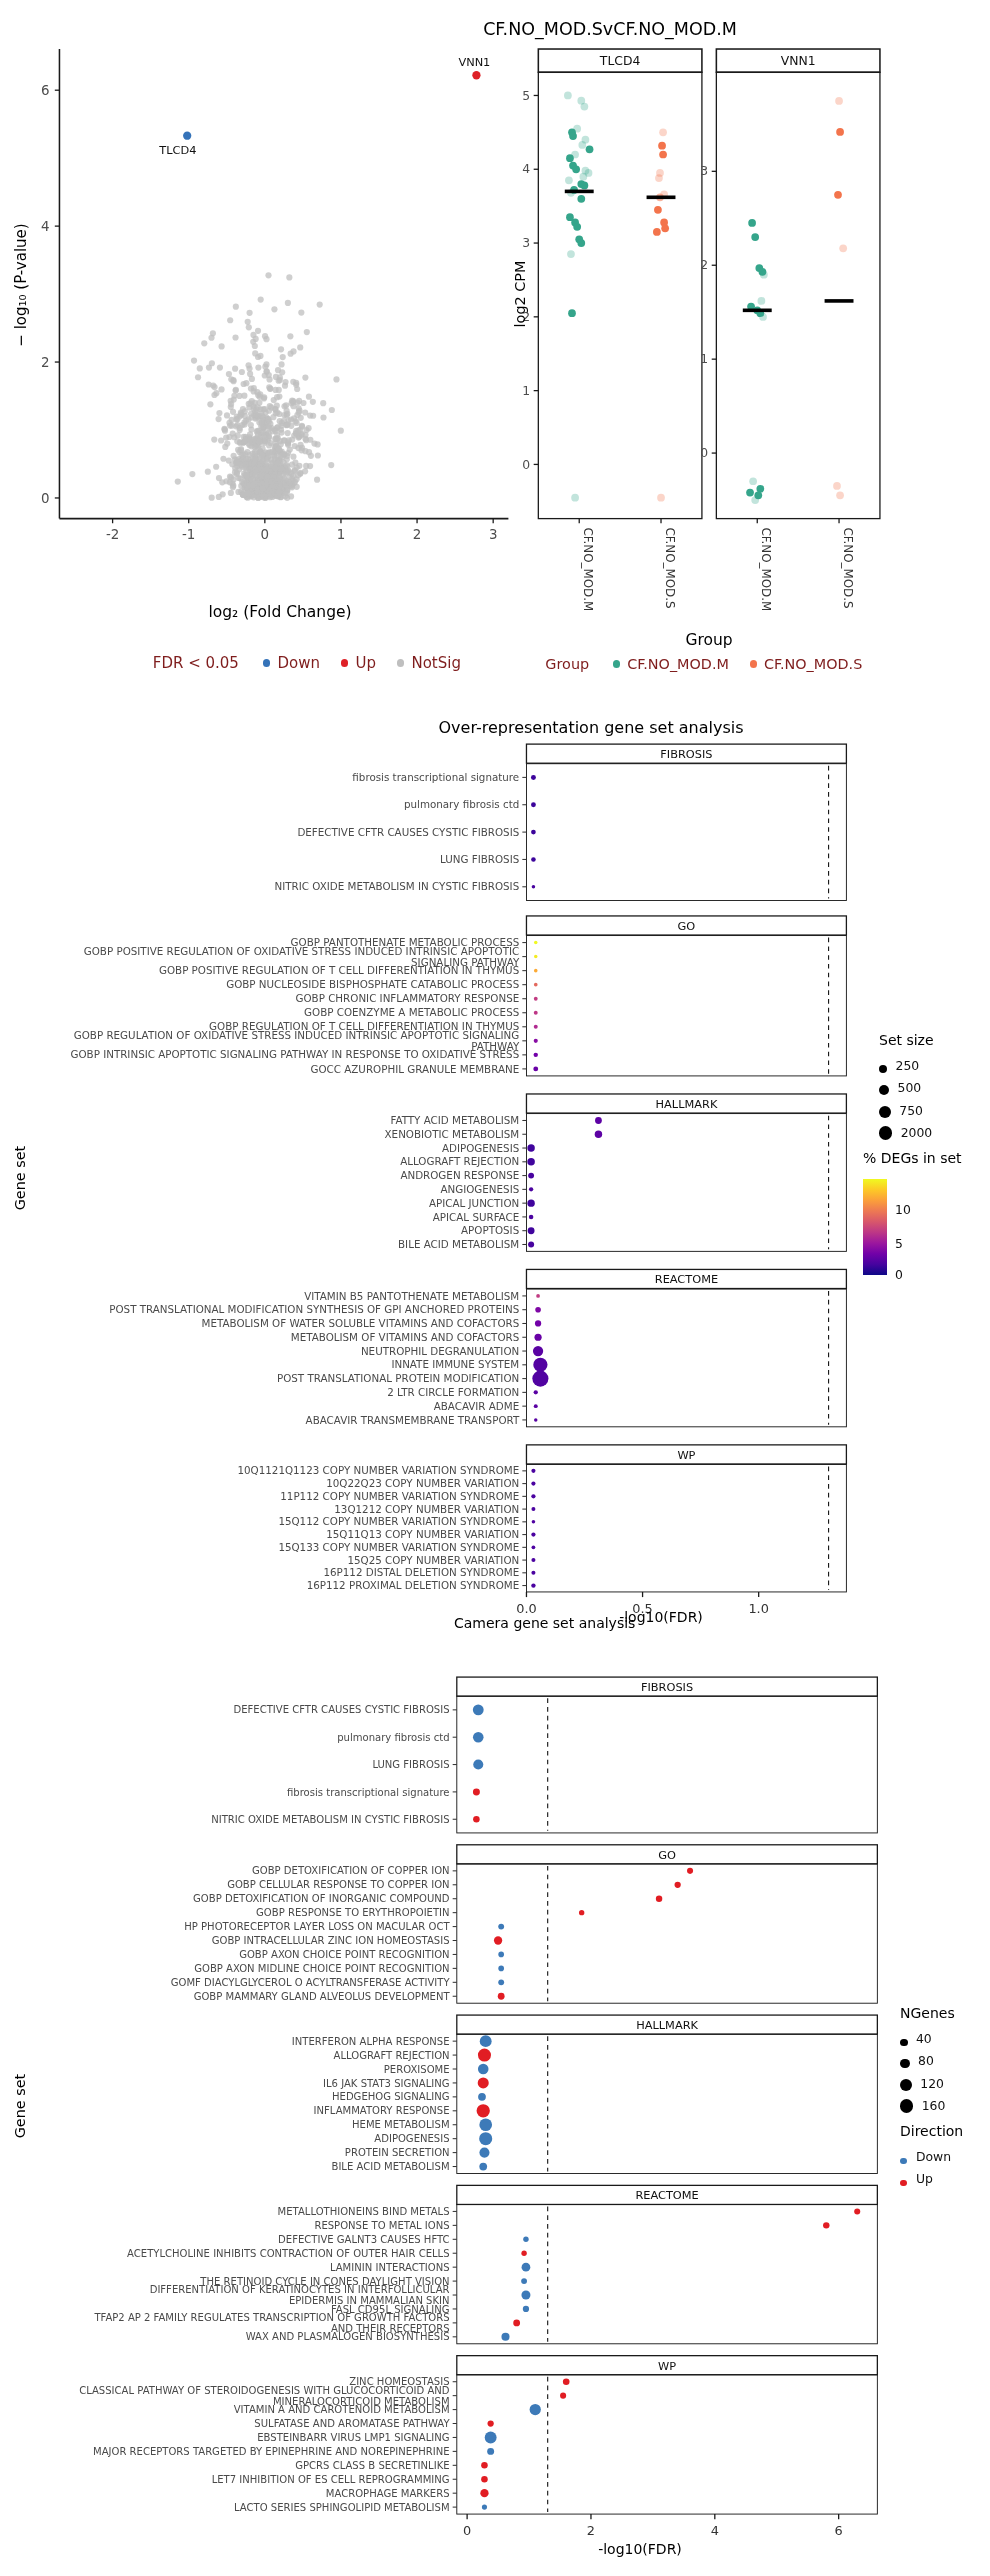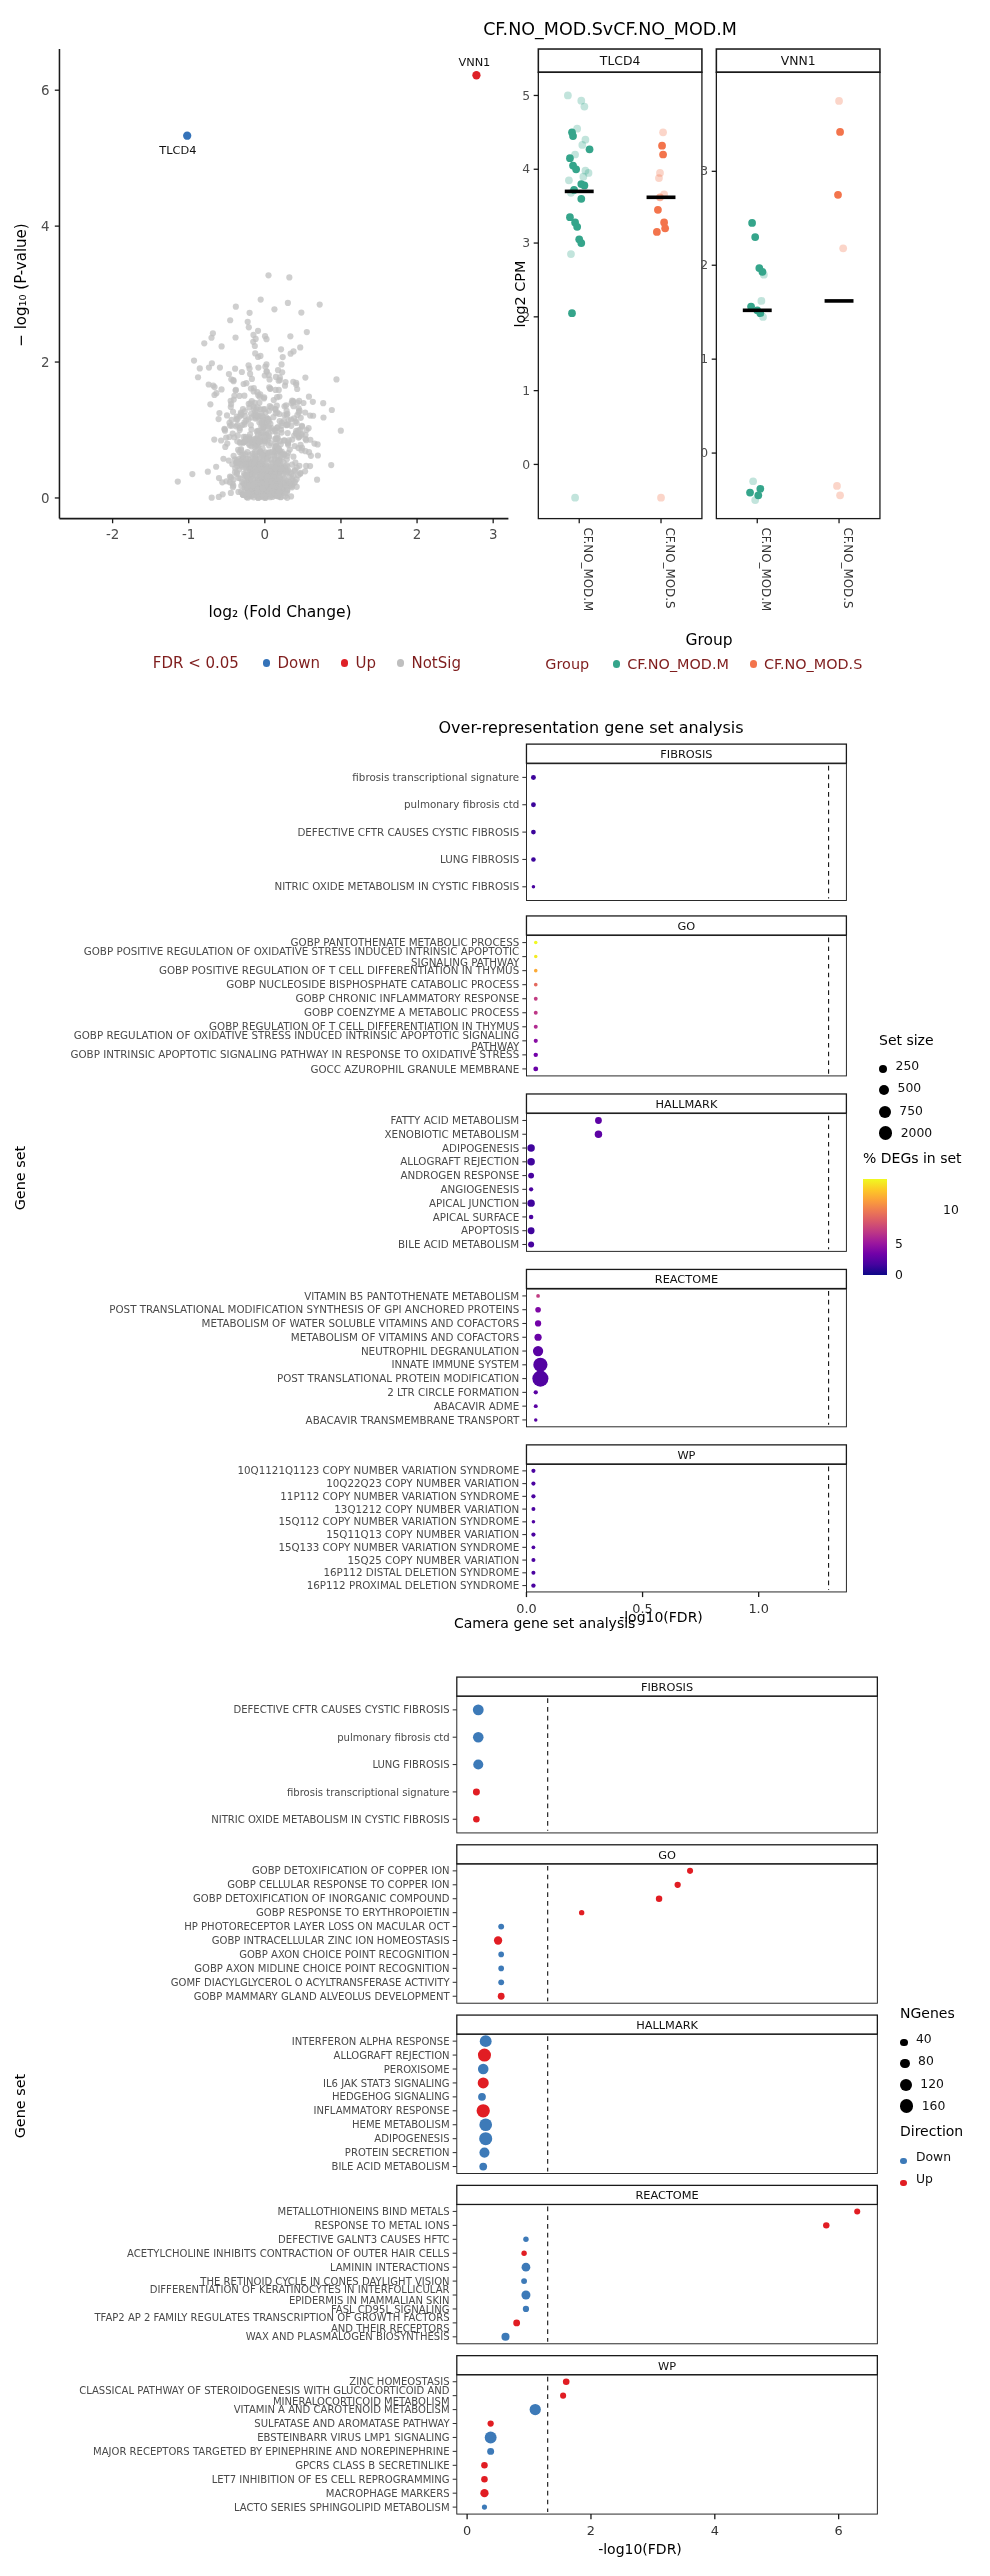--- a/index.html
+++ b/index.html
@@ -1485,21 +1485,21 @@
       </div>
     <div class="row">
         <span class="bub" style="width: 13.4px; height: 13.4px;"></span>
         <span class="val">2000</span>
       </div>
   </div>
   <div class="sideleg" style="left:863px;top:1150px;">
     <div style="font-size:14px;margin-bottom:9.3px;white-space:nowrap;">% DEGs in set</div>
   </div>
   <div id="pct-gradient" class="grad" style="left: 863px; top: 1179px; background: linear-gradient(to top, rgb(13, 8, 135), rgb(70, 3, 159), rgb(114, 1, 168), rgb(156, 23, 158), rgb(189, 55, 134), rgb(216, 87, 107), rgb(237, 121, 83), rgb(251, 159, 58), rgb(253, 201, 38), rgb(240, 249, 33));"></div>
-  <div class="gradtick" style="left:943px;top:1202px;">10</div>
+  <div class="gradtick" style="left:895px;top:1202px;">10</div>
   <div class="gradtick" style="left:895px;top:1236px;">5</div>
   <div class="gradtick" style="left:895px;top:1267px;">0</div>
 
   <div class="abs ttl" style="left:454px;top:1587px;font-size:14px;margin-top:28px;">Camera gene set analysis</div>
   <div class="vwrap" style="left:-83px;top:2098px;font-size:14.4px;">Gene set</div>
   <div class="abs ttl ctr" style="left:485px;top:2541px;width:310px;font-size:14px;">-log10(FDR)</div>
 
   <div class="sideleg" style="left:900px;top:2005px;">
     <div style="font-size:14px;margin-bottom:10.3px;">NGenes</div>
     <div class="row">

